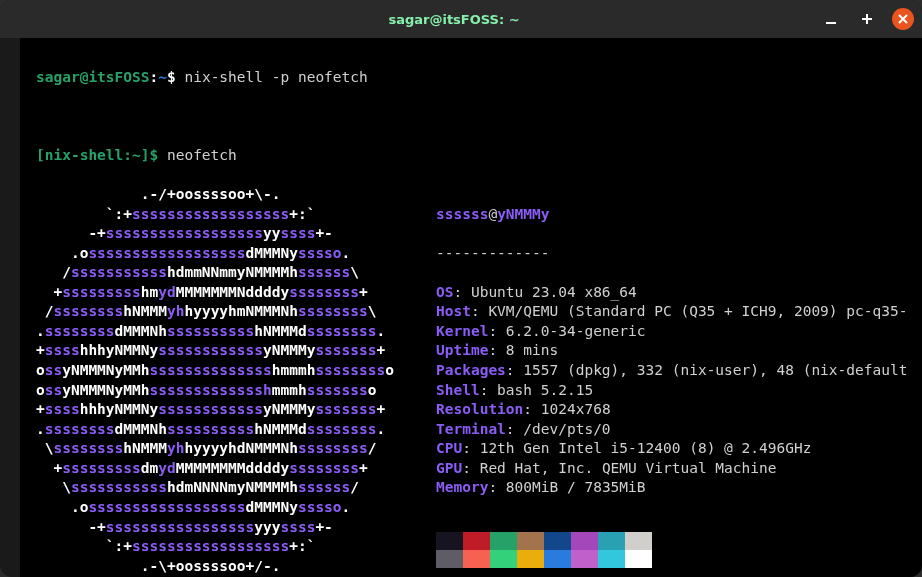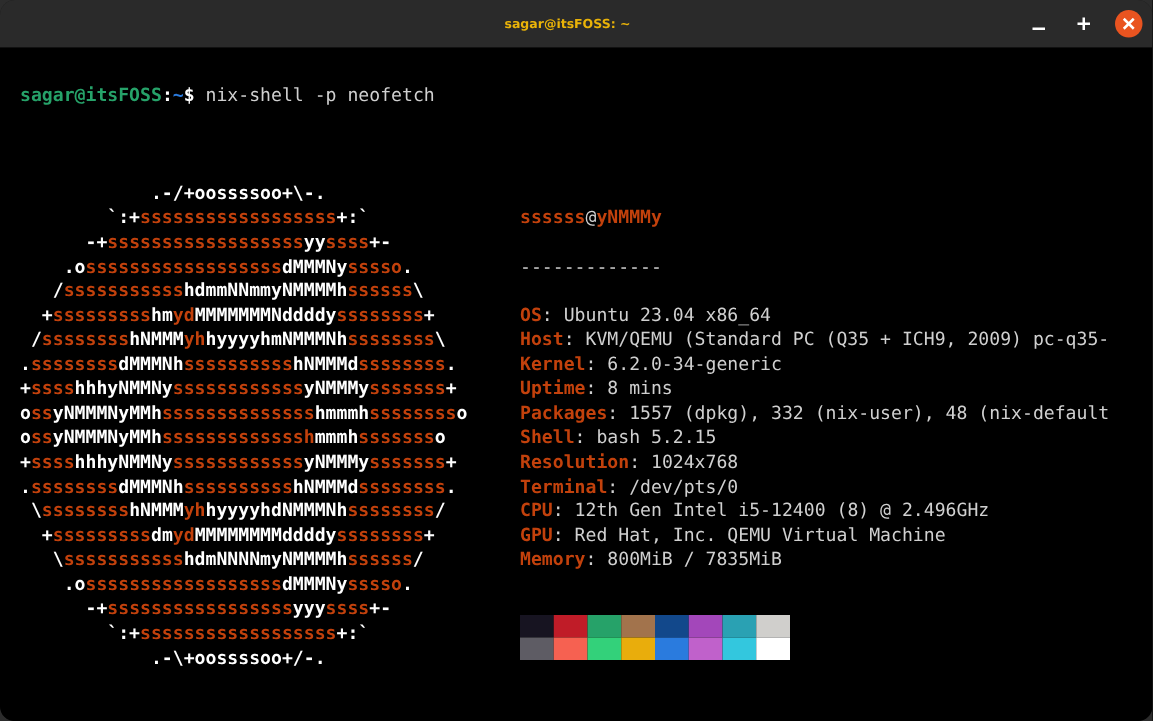--- a/index.html
+++ b/index.html
@@ -24,22 +24,22 @@
   height: 38px;
   background: #2a2a2a;
   display: flex;
   align-items: center;
   justify-content: space-between;
   padding: 0 8px;
 }
 .title {
   flex: 1;
   text-align: center;
-  color: #eab308;
-  font-size: 10px;
+  color: #86efac;
+  font-size: 13px;
   font-weight: bold;
   font-family: 'DejaVu Sans', sans-serif;
 }
 .window-controls {
   display: flex;
   gap: 14px;
   align-items: center;
 }
 .win-btn {
   width: 22px;
@@ -57,30 +57,31 @@
 }
 .terminal {
   flex: 1;
   background: #000;
   padding: 10px 16px;
   color: #fff;
   line-height: 1.35;
   white-space: pre;
   font-size: 14.5px;
   overflow: hidden;
+  margin-left: 20px;
 }
 .cols {
   display: flex;
   gap: 30px;
 }
 .left { min-width: 370px; }
 .right { flex: 1; }
 .green { color: #26a269; font-weight: bold; }
 .blue { color: #2a7bde; font-weight: bold; }
-.red { color: #c2410c; font-weight: bold; }
+.red { color: #8b5cf6; font-weight: bold; }
 .white { color: #ffffff; font-weight: bold; }
 .plain { color: #d0d0d0; }
 .swatches { display: flex; margin-top: 14px; }
 .sw { width: 27px; height: 18px; }
 .sw2 { width: 27px; height: 18px; }
 .swrow { display:flex; }
 </style>
 </head>
 <body>
 
@@ -104,20 +105,21 @@
         <svg width="10" height="10" viewBox="0 0 10 10">
             <path d="M1 1 L9 9 M9 1 L1 9" stroke="#fff" stroke-width="2"></path>
           </svg>
       </div>
     </div>
   </div>
 
   <div class="terminal">
 <div><span class="green">sagar@itsFOSS</span><span class="white">:</span><span class="blue">~</span><span class="white">$ </span><span class="plain">nix-shell -p neofetch</span></div>
 <div>&nbsp;</div>
+<div><span class="green">[nix-shell:~]$</span><span class="plain"> neofetch</span></div>
 <div class="cols">
 <div class="left" id="logo"><div><span class="white">            .-/+oossssoo+\-.</span></div><div><span class="white">        `:+</span><span class="red">ssssssssssssssssss</span><span class="white">+:`</span></div><div><span class="white">      -+</span><span class="red">ssssssssssssssssss</span><span class="white">yy</span><span class="red">ssss</span><span class="white">+-</span></div><div><span class="white">    .o</span><span class="red">ssssssssssssssssss</span><span class="white">dMMMNy</span><span class="red">sssso</span><span class="white">.</span></div><div><span class="white">   /</span><span class="red">sssssssssss</span><span class="white">hdmmNNmmyNMMMMh</span><span class="red">ssssss</span><span class="white">\</span></div><div><span class="white">  +</span><span class="red">sssssssss</span><span class="white">hm</span><span class="red">yd</span><span class="white">MMMMMMMNddddy</span><span class="red">ssssssss</span><span class="white">+</span></div><div><span class="white"> /</span><span class="red">ssssssss</span><span class="white">hNMMM</span><span class="red">yh</span><span class="white">hyyyyhmNMMMNh</span><span class="red">ssssssss</span><span class="white">\</span></div><div><span class="white">.</span><span class="red">ssssssss</span><span class="white">dMMMNh</span><span class="red">ssssssssss</span><span class="white">hNMMMd</span><span class="red">ssssssss</span><span class="white">.</span></div><div><span class="white">+</span><span class="red">ssss</span><span class="white">hhhyNMMNy</span><span class="red">ssssssssssss</span><span class="white">yNMMMy</span><span class="red">sssssss</span><span class="white">+</span></div><div><span class="white">o</span><span class="red">ss</span><span class="white">yNMMMNyMMh</span><span class="red">ssssssssssssss</span><span class="white">hmmmh</span><span class="red">ssssssss</span><span class="white">o</span></div><div><span class="white">o</span><span class="red">ss</span><span class="white">yNMMMNyMMh</span><span class="red">sssssssssssssh</span><span class="white">mmmh</span><span class="red">sssssss</span><span class="white">o</span></div><div><span class="white">+</span><span class="red">ssss</span><span class="white">hhhyNMMNy</span><span class="red">ssssssssssss</span><span class="white">yNMMMy</span><span class="red">sssssss</span><span class="white">+</span></div><div><span class="white">.</span><span class="red">ssssssss</span><span class="white">dMMMNh</span><span class="red">ssssssssss</span><span class="white">hNMMMd</span><span class="red">ssssssss</span><span class="white">.</span></div><div><span class="white"> \</span><span class="red">ssssssss</span><span class="white">hNMMM</span><span class="red">yh</span><span class="white">hyyyyhdNMMMNh</span><span class="red">ssssssss</span><span class="white">/</span></div><div><span class="white">  +</span><span class="red">sssssssss</span><span class="white">dm</span><span class="red">yd</span><span class="white">MMMMMMMMddddy</span><span class="red">ssssssss</span><span class="white">+</span></div><div><span class="white">   \</span><span class="red">sssssssssss</span><span class="white">hdmNNNNmyNMMMMh</span><span class="red">ssssss</span><span class="white">/</span></div><div><span class="white">    .o</span><span class="red">ssssssssssssssssss</span><span class="white">dMMMNy</span><span class="red">sssso</span><span class="white">.</span></div><div><span class="white">      -+</span><span class="red">sssssssssssssssss</span><span class="white">yyy</span><span class="red">ssss</span><span class="white">+-</span></div><div><span class="white">        `:+</span><span class="red">ssssssssssssssssss</span><span class="white">+:`</span></div><div><span class="white">            .-\+oossssoo+/-.</span></div></div>
 <div class="right">
 <div><span class="red">ssssss</span><span class="plain">@</span><span class="red">yNMMMy</span></div>
 <div class="plain">-------------</div>
 <div id="inforows"><div><span class="red">OS</span><span class="plain">: Ubuntu 23.04 x86_64</span></div><div><span class="red">Host</span><span class="plain">: KVM/QEMU (Standard PC (Q35 + ICH9, 2009) pc-q35-</span></div><div><span class="red">Kernel</span><span class="plain">: 6.2.0-34-generic</span></div><div><span class="red">Uptime</span><span class="plain">: 8 mins</span></div><div><span class="red">Packages</span><span class="plain">: 1557 (dpkg), 332 (nix-user), 48 (nix-default</span></div><div><span class="red">Shell</span><span class="plain">: bash 5.2.15</span></div><div><span class="red">Resolution</span><span class="plain">: 1024x768</span></div><div><span class="red">Terminal</span><span class="plain">: /dev/pts/0</span></div><div><span class="red">CPU</span><span class="plain">: 12th Gen Intel i5-12400 (8) @ 2.496GHz</span></div><div><span class="red">GPU</span><span class="plain">: Red Hat, Inc. QEMU Virtual Machine</span></div><div><span class="red">Memory</span><span class="plain">: 800MiB / 7835MiB</span></div></div>
 <div class="swatches">
 <div><div class="swrow" id="pal1"><div class="sw" style="background: rgb(23, 20, 33);"></div><div class="sw" style="background: rgb(192, 28, 40);"></div><div class="sw" style="background: rgb(38, 162, 105);"></div><div class="sw" style="background: rgb(162, 115, 76);"></div><div class="sw" style="background: rgb(18, 72, 139);"></div><div class="sw" style="background: rgb(163, 71, 186);"></div><div class="sw" style="background: rgb(42, 161, 179);"></div><div class="sw" style="background: rgb(208, 207, 204);"></div></div><div class="swrow" id="pal2"><div class="sw2" style="background: rgb(94, 92, 100);"></div><div class="sw2" style="background: rgb(246, 97, 81);"></div><div class="sw2" style="background: rgb(51, 209, 122);"></div><div class="sw2" style="background: rgb(233, 173, 12);"></div><div class="sw2" style="background: rgb(42, 123, 222);"></div><div class="sw2" style="background: rgb(192, 97, 203);"></div><div class="sw2" style="background: rgb(51, 199, 222);"></div><div class="sw2" style="background: rgb(255, 255, 255);"></div></div></div>
 </div>
 </div>

